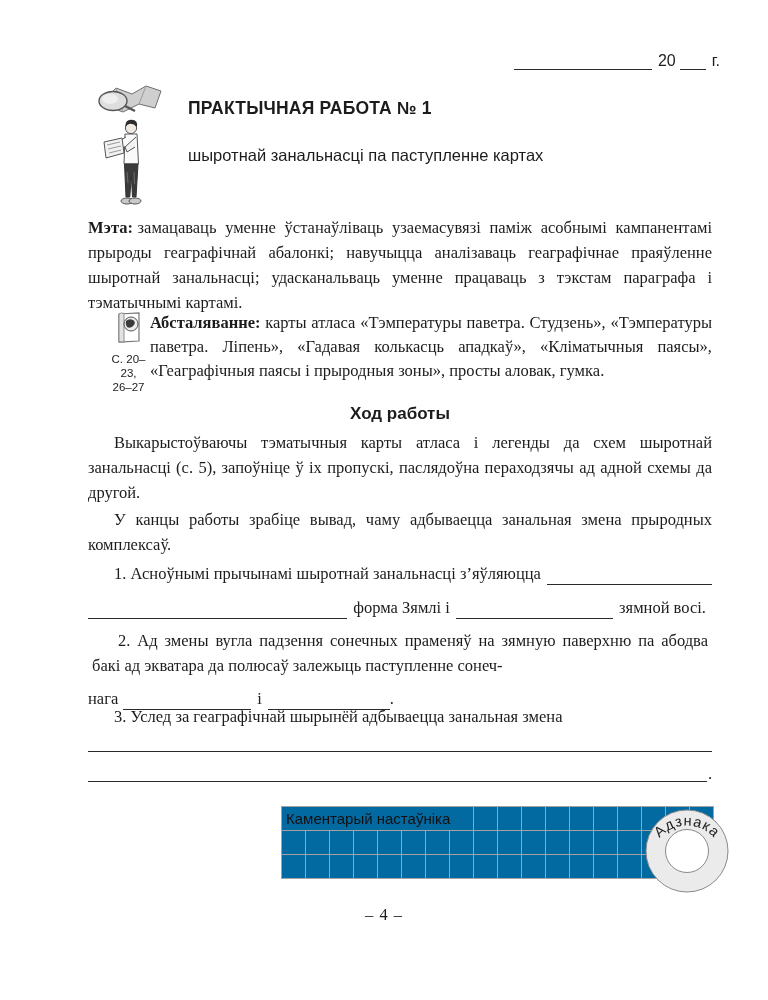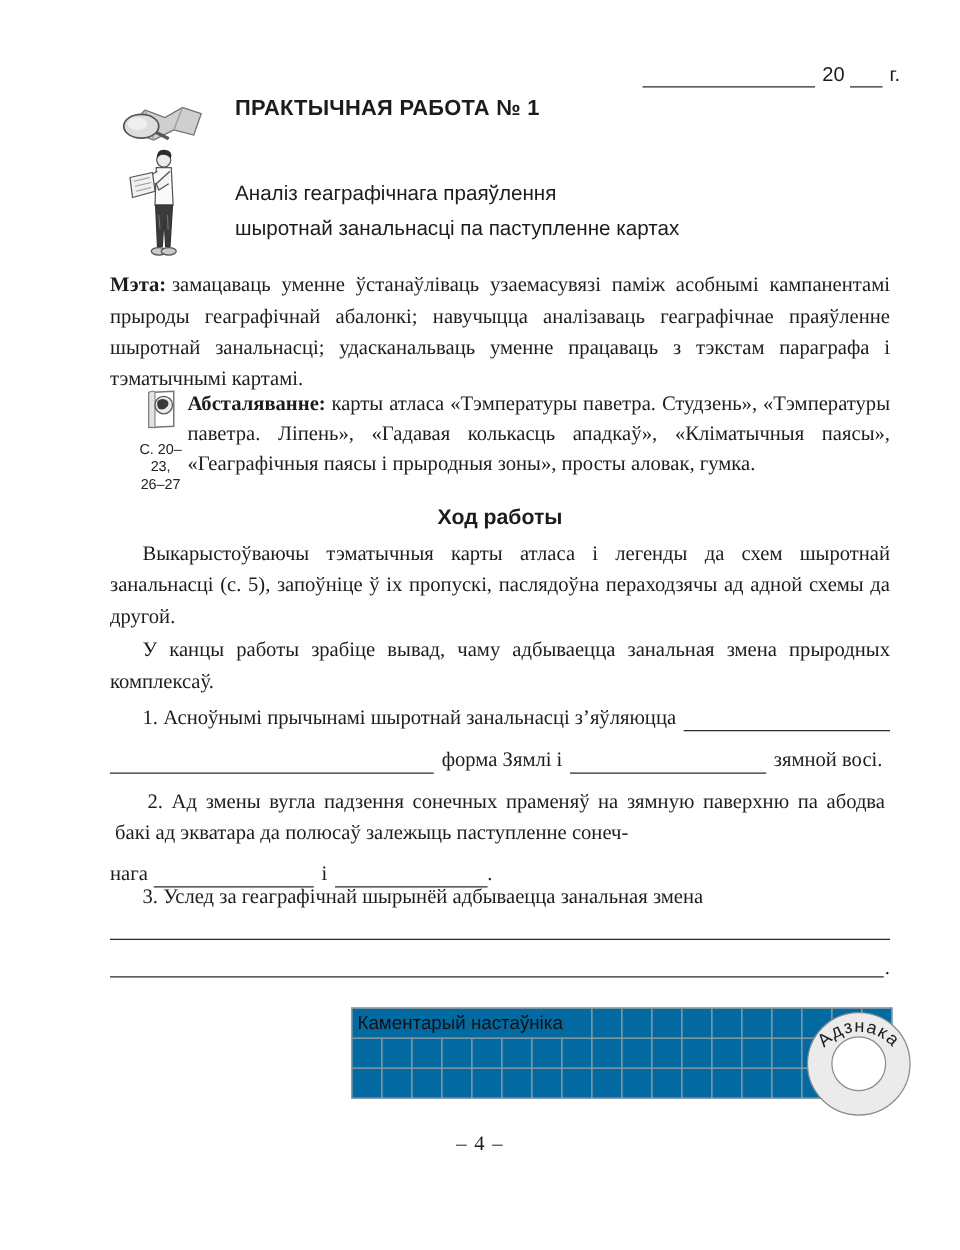--- a/index.html
+++ b/index.html
@@ -11,21 +11,21 @@
   .b{font-weight:bold;}
 
   
   #yearline{top:52px;right:44px;display:flex;align-items:flex-end;font-size:16px;}
   #yearline .t{line-height:18px;padding:0 4px 0 6px;}
   .blank{display:inline-block;border-bottom:1.5px solid #2b2b2b;height:1.02em;}
 
   
   #map-icon{left:95px;top:82px;}
   #person-icon{left:101px;top:117px;}
-  #title{left:188px;top:76px;font-size:17.5px;letter-spacing:.2px;}
+  #title{left:188px;top:98px;font-size:17.5px;letter-spacing:.2px;}
   #subtitle{left:188px;top:141px;font-size:16.5px;line-height:28px;}
 
   
   #goal{left:88px;top:215px;width:624px;font-size:16.5px;line-height:25px;}
   #goal .lbl{margin-right:.28em;}
 
   
   #equipment{left:88px;top:311px;width:624px;display:grid;grid-template-columns:62px 1fr;column-gap:0;}
   #equip-side{text-align:center;margin-left:19px;}
   #equip-refs{font-size:11.5px;line-height:14px;margin-top:3px;color:#222;}
@@ -105,21 +105,20 @@
       <path d="M6 28 L19 25 M7 32 L20 29 M8 36 L20 33" stroke="#999" stroke-width="1" fill="none"></path>
       <path d="M23.5 47 L37 47 L35 80 L31.5 80 L30.3 58 L28.8 80 L25 80 Z" fill="#3b3b3b" stroke="#333" stroke-width="1"></path>
       <path d="M26 55 L27 66 M33 55 L33.5 67" stroke="#777" stroke-width="0.8" fill="none"></path>
       <ellipse cx="26" cy="84" rx="6" ry="3" fill="#c9c9c9" stroke="#555" stroke-width="1"></ellipse>
       <ellipse cx="34" cy="84" rx="6" ry="3" fill="#c9c9c9" stroke="#555" stroke-width="1"></ellipse>
     </svg>
   </div>
 
   <div id="title" class="abs sans b">ПРАКТЫЧНАЯ РАБОТА № 1</div>
   <div id="subtitle" class="abs sans">
-    <div>Аналіз геаграфічнага праяўлення</div>
     <div>шыротнай занальнасці па паступленне картах</div>
   </div>
 
   <p id="goal" class="abs just" style="margin:0">
     <b class="lbl">Мэта:</b><span>замацаваць уменне ўстанаўліваць узаемасувязі паміж асобнымі кампанентамі прыроды геаграфічнай абалонкі; навучыцца аналізаваць геаграфічнае праяўленне шыротнай занальнасці; удасканальваць уменне працаваць з тэкстам параграфа і тэматычнымі картамі.</span>
   </p>
 
   <div id="equipment" class="abs">
     <div id="equip-side">
       <span>

